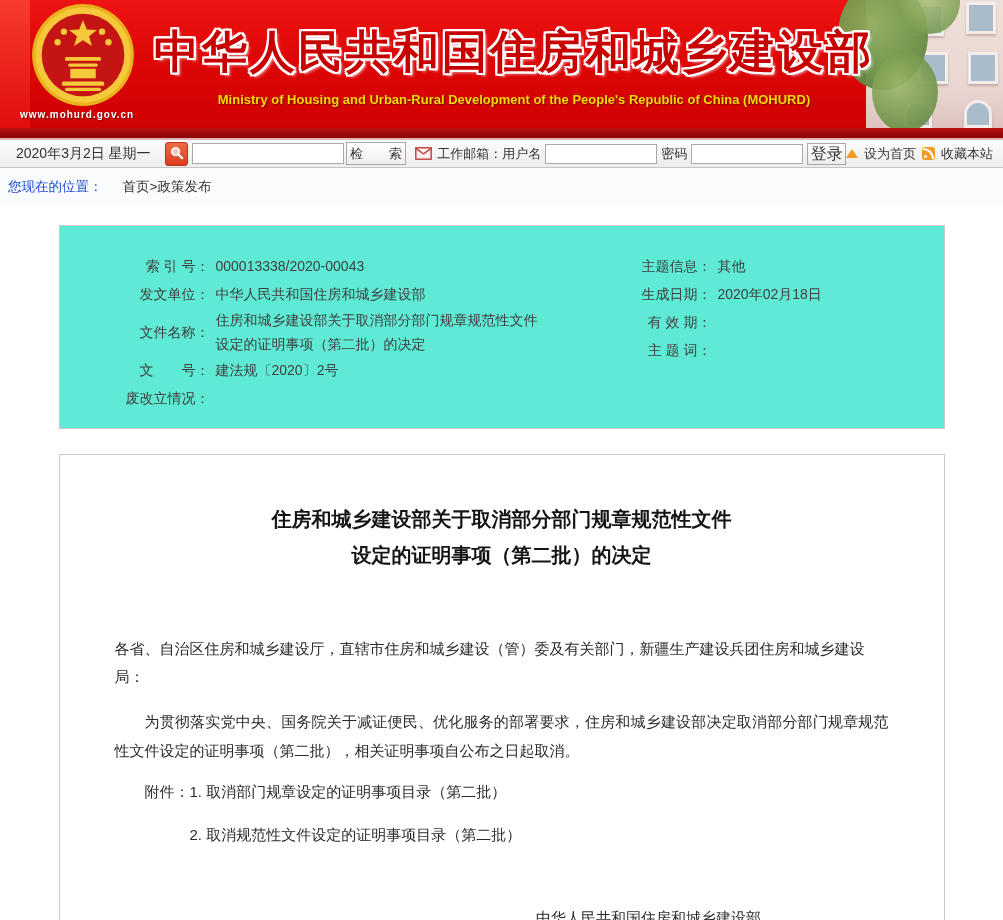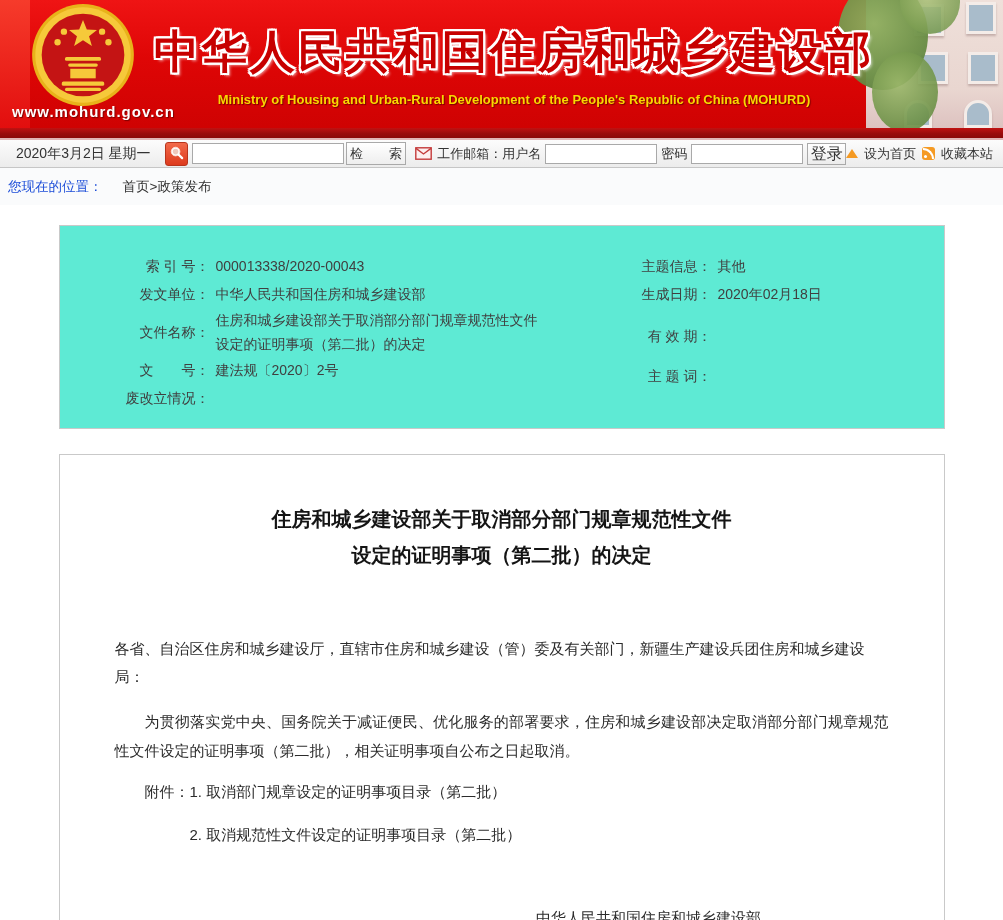--- a/index.html
+++ b/index.html
@@ -6,22 +6,22 @@
   html,body { width:1003px; height:920px; overflow:hidden; background:#fff;
     font-family:"Liberation Sans","DejaVu Sans",sans-serif; }
   .page { width:1003px; height:920px; position:relative; background:#fff; }
 
   
   .site-header { position:relative; height:128px; overflow:hidden;
     background:linear-gradient(180deg,#ef1414 0%,#df0606 45%,#cf0202 100%); }
   .site-header::before { content:""; position:absolute; left:0; top:0; width:30px; height:100%;
     background:linear-gradient(180deg,#f63b2b,#e20e0e); }
   .emblem { position:absolute; left:30px; top:2px; width:106px; height:106px; }
-  .site-url { position:absolute; left:12px; bottom:8px; color:#fff; font-weight:bold;
-    font-size:15px; letter-spacing:1px; text-shadow:1px 1px 1px #7e0000; }
+  .site-url { position:absolute; left:20px; bottom:8px; color:#fff; font-weight:bold;
+    font-size:10px; letter-spacing:1px; text-shadow:1px 1px 1px #7e0000; }
   .site-title { position:absolute; left:140px; right:115px; top:22px; text-align:center;
     font-size:45px; font-weight:bold; color:#c70000; letter-spacing:3px; white-space:nowrap; z-index:3;
     text-shadow:-2px -2px 0 #fff, 2px -2px 0 #fff, -2px 2px 0 #fff, 2px 2px 0 #fff,
       0 -2px 0 #fff, 0 2px 0 #fff, -2px 0 0 #fff, 2px 0 0 #fff, 3px 3px 3px rgba(255,255,255,.6); }
   .site-subtitle { position:absolute; left:140px; right:115px; top:92px; text-align:center;
     font-size:13px; font-weight:bold; color:#f8d800; text-shadow:1px 1px 1px #7e0000; z-index:3; }
 
   
   .building-photo { position:absolute; right:0; top:0; width:137px; height:128px;
     background:linear-gradient(180deg,#efe0da 0%,#e9d6d0 70%,#ddc2c0 100%); z-index:1; }
@@ -75,22 +75,22 @@
   
   .meta-box { width:886px; margin:20px auto 0; border:1px solid #c9c9c9; background:#5eead4;
     display:flex; padding:26px 0 16px; font-size:14px; color:#404040; }
   .meta-col-left { width:545px; }
   .meta-col-right { width:330px; }
   .meta-row { display:flex; align-items:center; min-height:28px; line-height:24px; }
   .meta-label { width:150px; text-align:right; flex:none; white-space:pre; }
   .meta-value { margin-left:6px; width:335px; }
   .meta-col-right .meta-label { width:107px; }
   .meta-col-right .meta-value { width:200px; }
-  .mt14 { margin-top:14px; }
-  .mt12 { margin-top:12px; }
+  .mt14 { margin-top:0; }
+  .mt12 { }
 
   .doc-box { width:886px; margin:25px auto 0; border:1px solid #c9c9c9; background:#fff;
     padding:46px 55px 40px; min-height:480px; font-size:15px; color:#2b2b2b; }
   .doc-title { text-align:center; font-size:20px; line-height:36px; color:#141414;
     font-weight:bold; margin-bottom:62px; }
   .doc-salutation { line-height:28px; margin-bottom:16px; }
   .doc-para { text-indent:2em; line-height:29px; text-align:justify; margin-bottom:13px; }
   .doc-attach { display:flex; line-height:28px; padding-left:2em; }
   .doc-attach-items .attach-item + .attach-item { margin-top:15px; }
   .doc-signature { margin-top:55px; width:340px; margin-left:auto; margin-right:70px;

